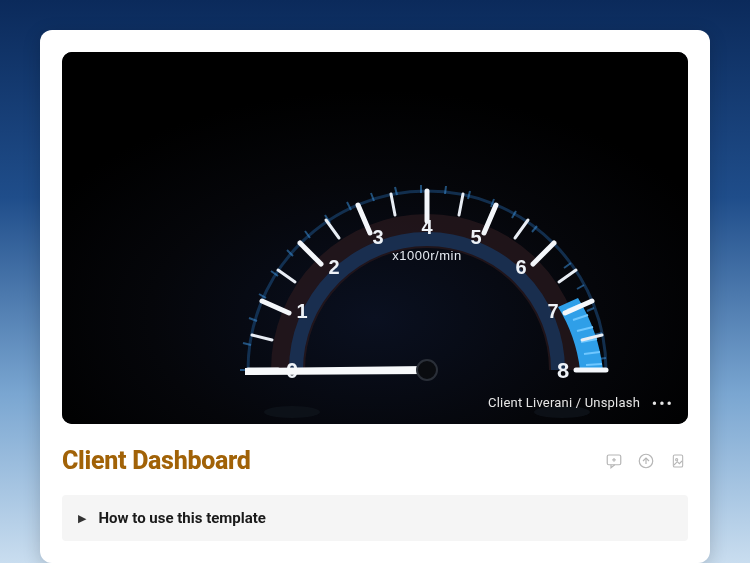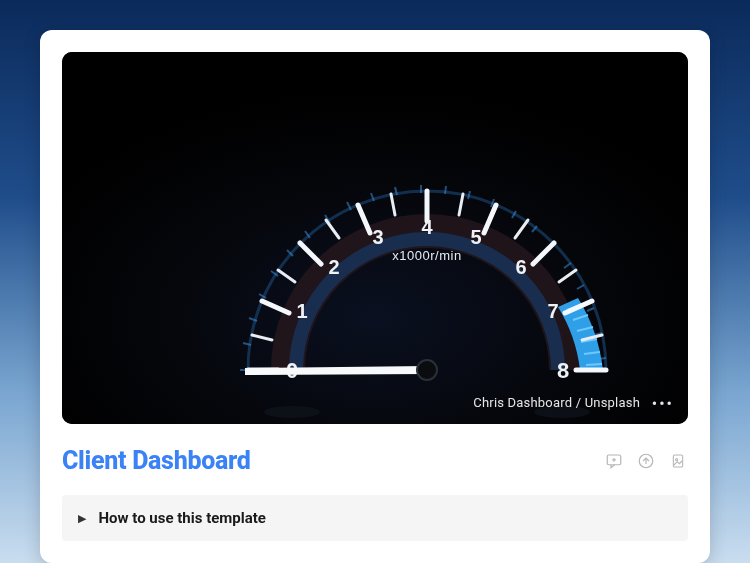--- a/index.html
+++ b/index.html
@@ -49,21 +49,21 @@
   .title-row {
     display: flex;
     align-items: center;
     justify-content: space-between;
     margin-top: 22px;
     margin-bottom: 20px;
   }
   .page-title {
     font-size: 25px;
     font-weight: 800;
-    color: #3b82f6;
+    color: #a16207;
     letter-spacing: -0.3px;
   }
   .actions {
     display: flex;
     align-items: center;
     gap: 12px;
     color: #b6b6b6;
   }
   .actions .ic {
     width: 20px; height: 20px;
@@ -190,21 +190,21 @@
 
       <g>
         <polygon points="365,314 365,322 183,323 183,316" fill="#f7f9fb"></polygon>
         <circle cx="365" cy="318" r="10" fill="#0a0c10" stroke="#2a2f38" stroke-width="2"></circle>
       </g>
 
       <ellipse cx="230" cy="360" rx="28" ry="6" fill="#10151d" opacity="0.7"></ellipse>
       <ellipse cx="500" cy="360" rx="28" ry="6" fill="#10151d" opacity="0.7"></ellipse>
     </svg>
 
-    <div class="credit">Chris Dashboard / Unsplash</div>
+    <div class="credit">Client Liverani / Unsplash</div>
     <div class="more-btn">•••</div>
   </div>
 
   <div class="title-row">
     <h1 class="page-title">Client Dashboard</h1>
     <div class="actions">
       <span class="ic">
         <svg width="18" height="18" viewBox="0 0 24 24" fill="none" stroke="#b6b6b6" stroke-width="1.6">
           <rect x="3" y="4" width="18" height="13" rx="2"></rect>
           <path d="M8 17 L8 21 L13 17"></path>

